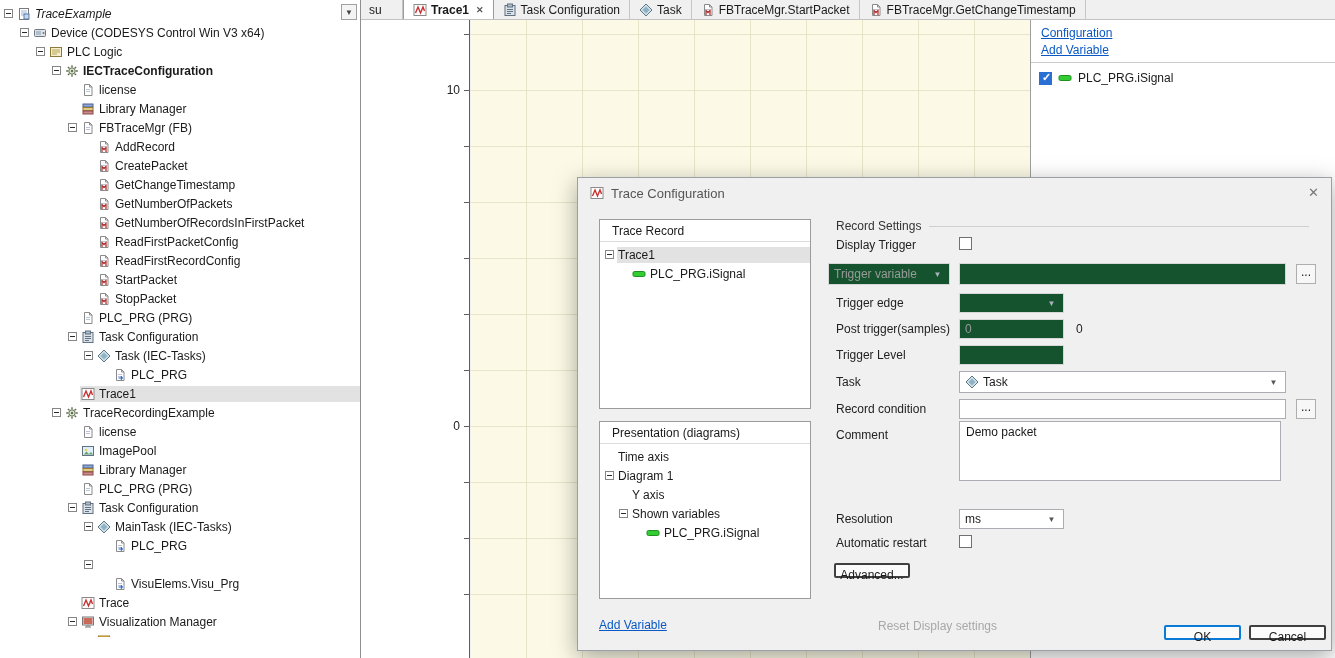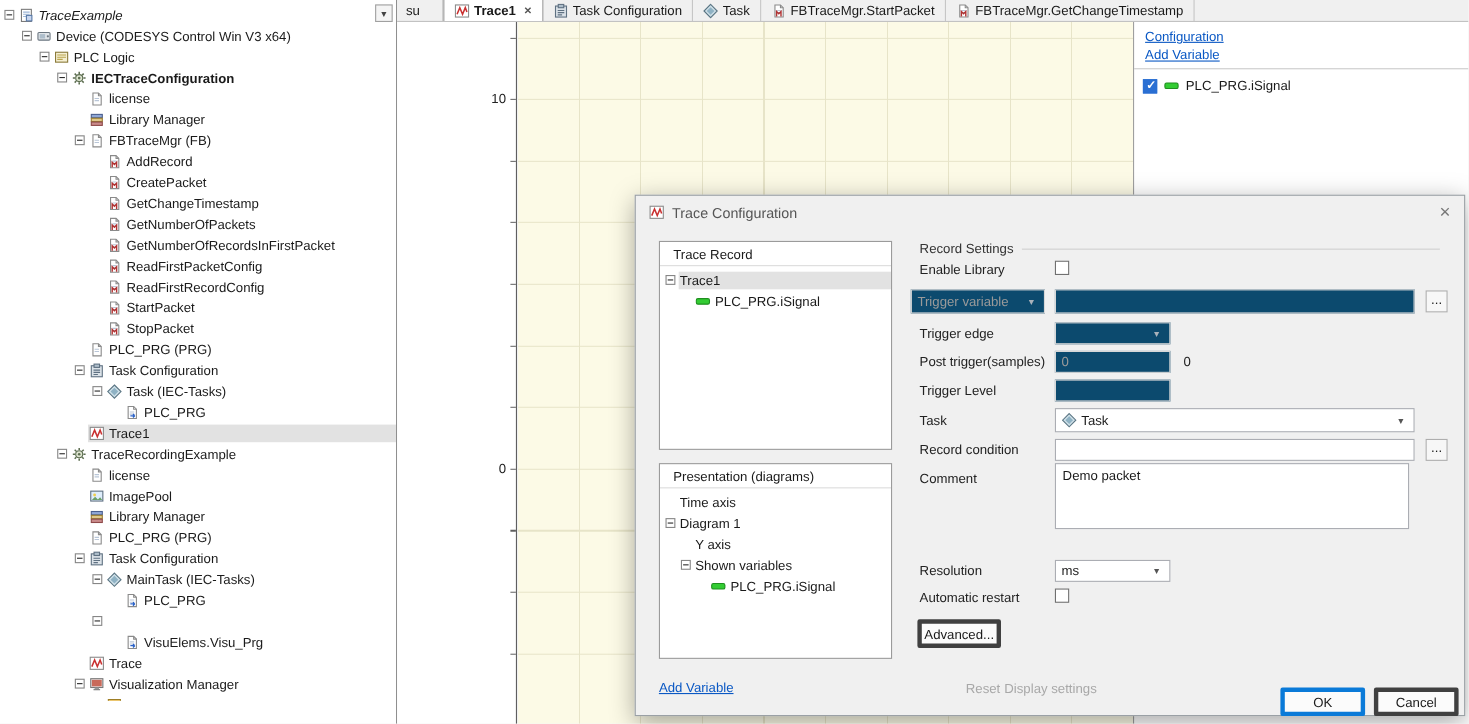--- a/index.html
+++ b/index.html
@@ -50,26 +50,26 @@
 .dialog{position:absolute;left:577px;top:177px;width:755px;height:474px;background:#f0f0f0;border:1px solid #9aa0a5;box-shadow:0 6px 22px rgba(0,0,0,.35);z-index:10}
 .dlg-title{position:absolute;left:0;top:0;right:0;height:30px;display:flex;align-items:center;padding:0 12px;gap:7px;color:#555;font-size:13px}
 .dlg-close{position:absolute;right:12px;top:7px;color:#777;font-size:13px;cursor:pointer}
 .listbox{position:absolute;background:#fff;border:1px solid #9b9b9b;overflow:hidden}
 .lb-header{height:22px;line-height:22px;padding:0 12px;border-bottom:1px solid #dcdcdc}
 .lb-tree{padding-top:3px;white-space:nowrap}
 .grp-header{position:absolute;left:258px;top:41px;right:22px;display:flex;align-items:center;gap:8px;color:#333}
 .grp-header::after{content:"";flex:1;height:1px;background:#cfcfcf}
 .flabel{position:absolute;left:258px;color:#222}
 .ctrl{position:absolute;border:1px solid #abadb3;background:#fff;height:20px;display:flex;align-items:center;padding:0 5px;gap:4px}
-.ctrl.dis{background:#0c4a6e;border-color:#d7d7d7;color:#9a9a9a}
+.ctrl.dis{background:#14532d;border-color:#d7d7d7;color:#9a9a9a}
 .combo-arrow{margin-left:auto;width:13px;text-align:center;font-size:8px;color:#555}
 .dis .combo-arrow{color:#aab2bb}
 .browse-btn{position:absolute;width:20px;height:20px;border:1px solid #aeaeae;background:#f7f7f7;text-align:center;line-height:15px;cursor:pointer}
 .comment{position:absolute;border:1px solid #abadb3;background:#fff;padding:3px 6px;overflow:hidden}
-.btn{position:absolute;height:26px;background:#fbfbfb;border:4px solid #404040;border-radius:2px;text-align:center;line-height:20px;cursor:pointer}
+.btn{position:absolute;height:15px;background:#fbfbfb;border:2px solid #404040;border-radius:2px;text-align:center;line-height:20px;cursor:pointer}
 .btn.default{border-color:#0a7ad8}
 .graytext{position:absolute;color:#a8a8a8}
 .abs{position:absolute}
 </style>
 </head>
 <body>
 
 <div class="app">
 
   <aside class="devices">
@@ -711,21 +711,21 @@
               <span class="lbl">PLC_PRG.iSignal</span>
             </span>
           </div>
         </div>
     </div>
 
     <div class="grp-header">
         <span>Record Settings</span>
       </div>
 
-    <div class="flabel" style="top:60px">Enable Library</div>
+    <div class="flabel" style="top:60px">Display Trigger</div>
     <span class="checkbox abs" style="left:381px;top:59px"></span>
 
     <div class="ctrl dis" style="left:250px;top:85px;width:122px;height:22px">
       <span>Trigger variable</span>
       <span class="combo-arrow">▼</span>
     </div>
     <div class="ctrl dis" style="left:381px;top:85px;width:327px;height:22px"></div>
     <div class="browse-btn" style="left:718px;top:86px">...</div>
 
     <div class="flabel" style="top:118px">Trigger edge</div>

